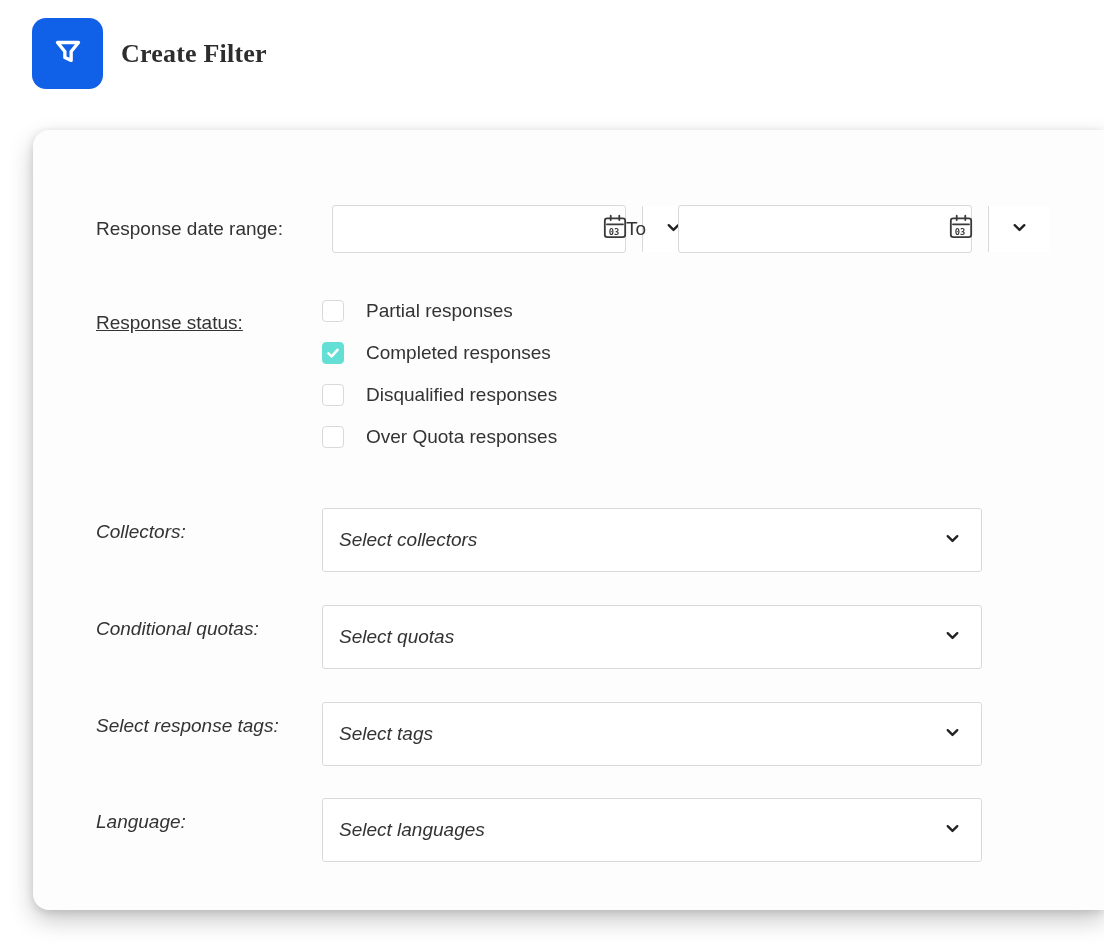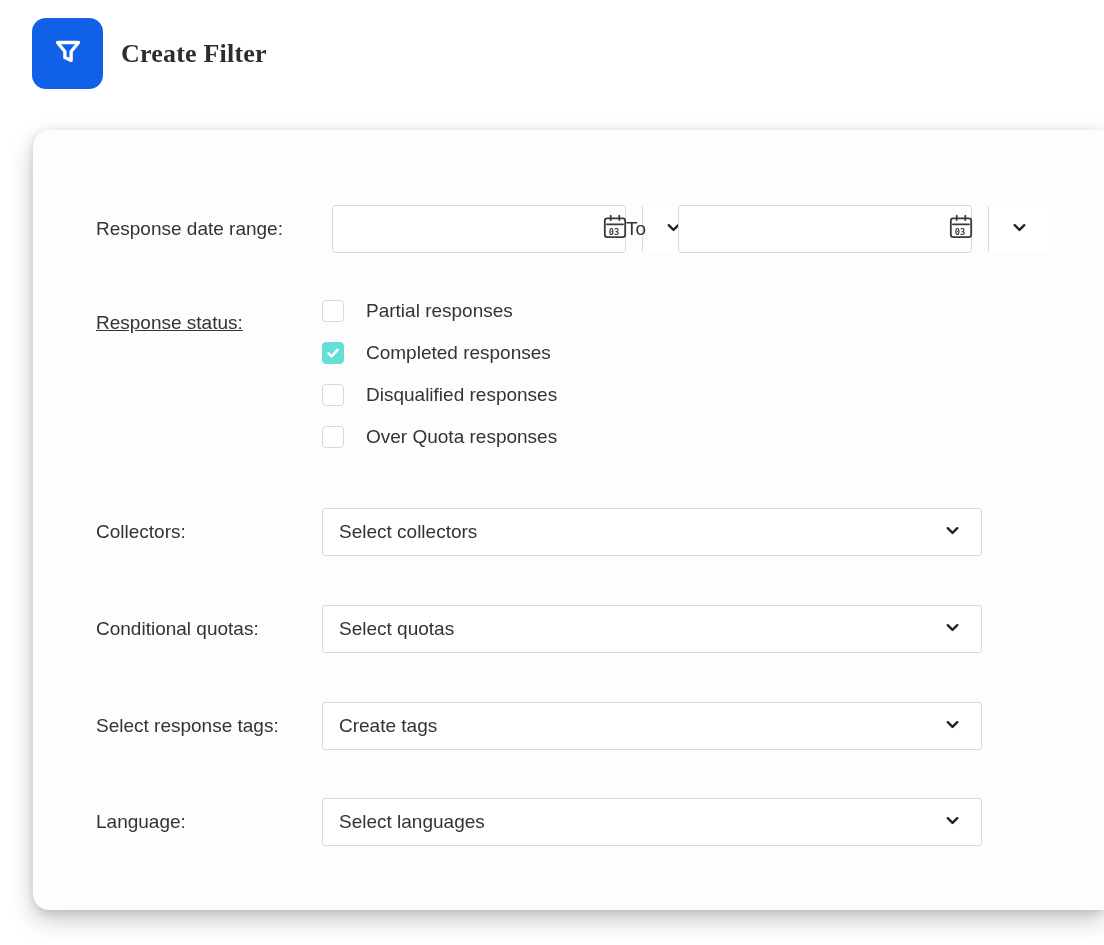--- a/index.html
+++ b/index.html
@@ -82,24 +82,24 @@
   .checkbox{
     width:22px;height:22px;border-radius:4px;
     border:1px solid var(--border);background:#fff;
     display:flex;align-items:center;justify-content:center;flex:0 0 auto;
   }
   .checkbox svg{display:none;}
   .checkbox.checked{background:var(--teal);border-color:var(--teal);}
   .checkbox.checked svg{display:block;}
   .check-label{margin-left:22px;font-size:19px;color:var(--text);}
   
-  .select-row{height:48px;}
+  .select-row{height:48px;font-style:italic;}
   .select-row .field-label{top:13px;}
   .select-box{
-    position:absolute;left:289px;top:0;width:660px;height:48px;
+    position:absolute;left:289px;top:0;width:660px;height:64px;
     background:#ffffff;border:1px solid var(--border);border-radius:3px;
     display:flex;align-items:center;justify-content:space-between;
     padding:0 20px 0 16px;cursor:pointer;
   }
   .select-value{font-size:19px;color:var(--text);}
   .row-collectors{top:378px;}
   .row-quotas{top:475px;}
   .row-tags{top:572px;}
   .row-language{top:668px;}
 </style>
@@ -218,21 +218,21 @@
         <svg width="17" height="17" viewBox="0 0 16 16" fill="none">
           <path d="M3.5 5.8 L8 10.3 L12.5 5.8" stroke="#222222" stroke-width="2.2" stroke-linecap="round" stroke-linejoin="round"></path>
         </svg>
       </span>
     </div>
   </div>
 
   <div class="row select-row row-tags">
     <div class="field-label">Select response tags:</div>
     <div class="select-box">
-      <span class="select-value">Create tags</span>
+      <span class="select-value">Select tags</span>
       <span>
         <svg width="17" height="17" viewBox="0 0 16 16" fill="none">
           <path d="M3.5 5.8 L8 10.3 L12.5 5.8" stroke="#222222" stroke-width="2.2" stroke-linecap="round" stroke-linejoin="round"></path>
         </svg>
       </span>
     </div>
   </div>
 
   <div class="row select-row row-language">
     <div class="field-label">Language:</div>

